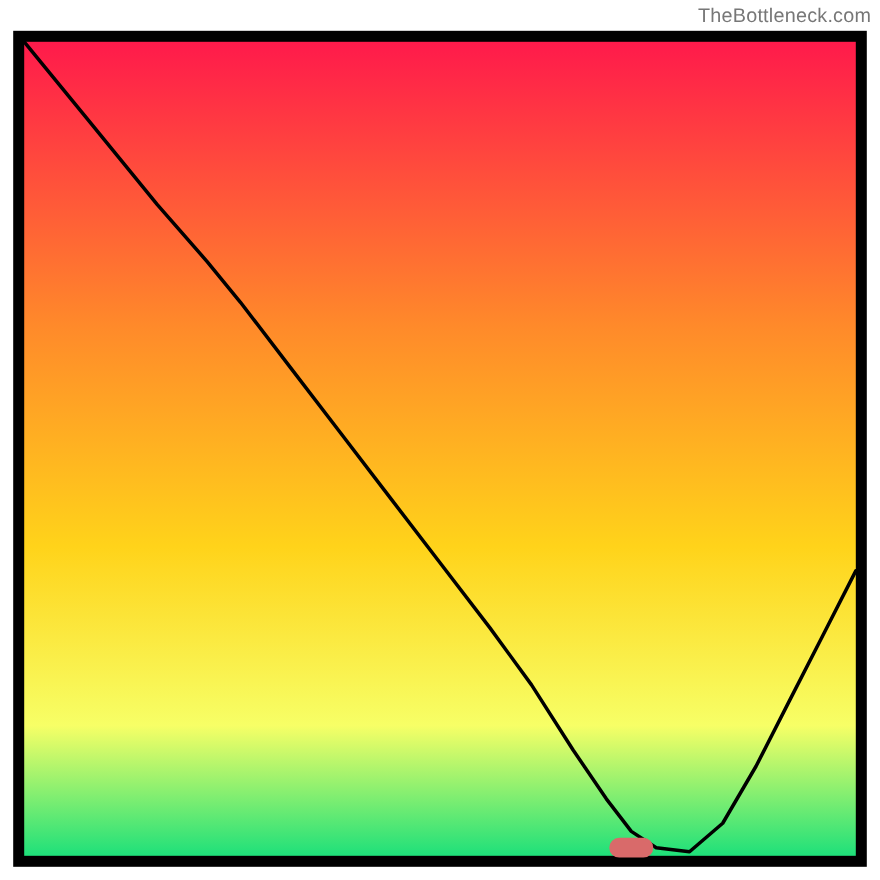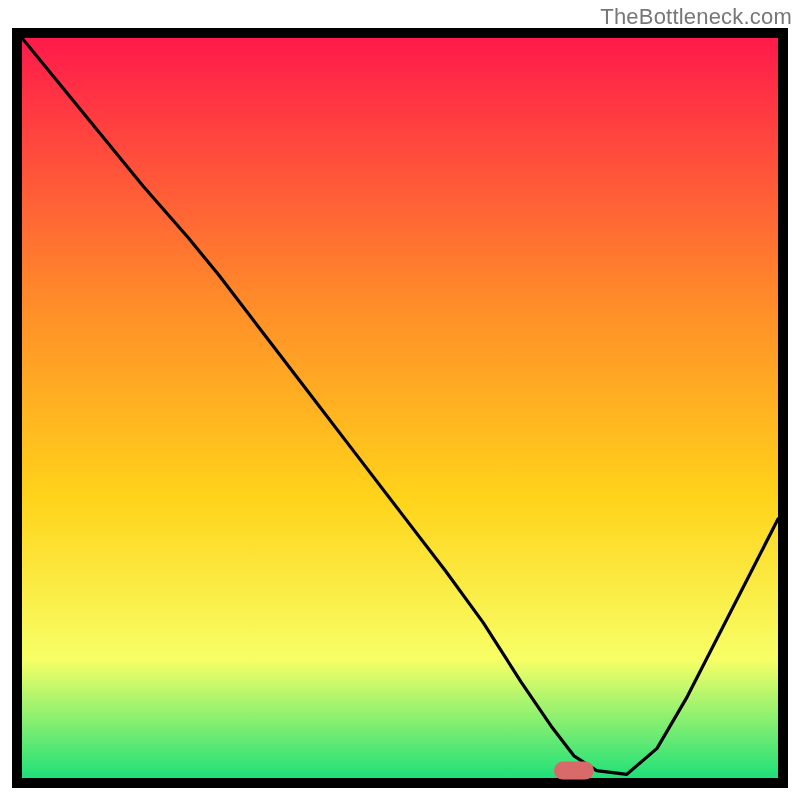--- a/index.html
+++ b/index.html
@@ -14,21 +14,21 @@
   .wrap {
     position: relative;
     width: 800px;
     height: 800px;
   }
   .watermark {
     position: absolute;
     top: 4px;
     right: 8px;
     color: #777;
-    font-size: 22px;
+    font-size: 18px;
     font-weight: 500;
     letter-spacing: 0.2px;
     z-index: 10;
   }
   .plot {
     position: absolute;
     left: 12px;
     top: 28px;
     width: 776px;
     height: 760px;

